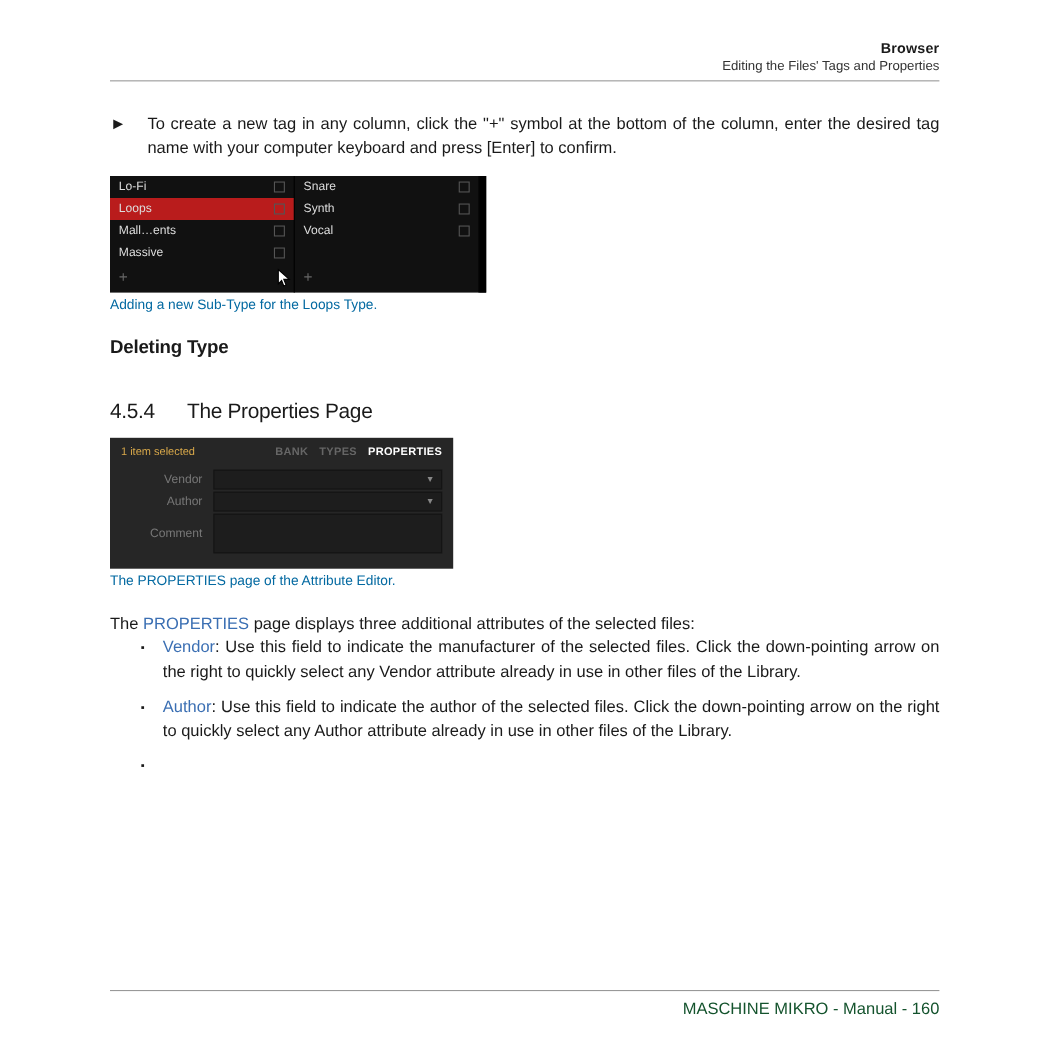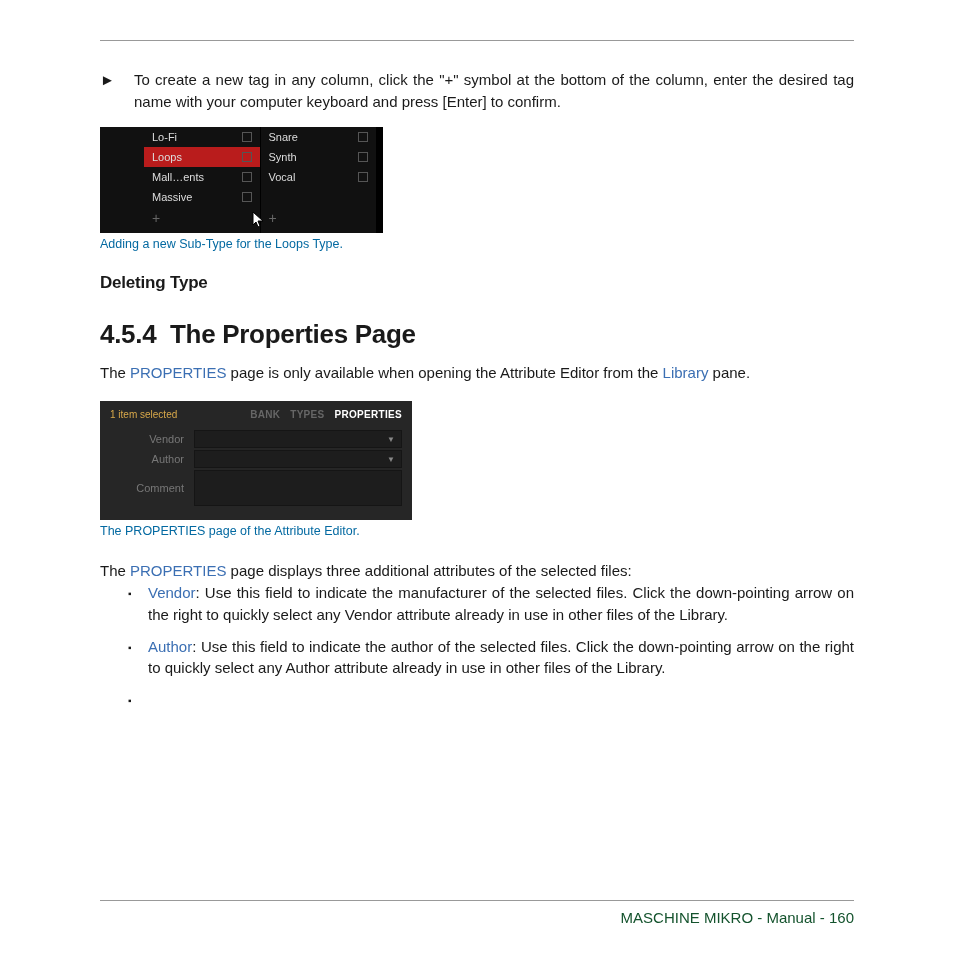--- a/index.html
+++ b/index.html
@@ -50,24 +50,23 @@
     margin-bottom: 4px;
   }
   .fig-caption {
     font-size: 12.5px;
     color: #0369a1;
     margin-bottom: 22px;
   }
   .tag-panel {
     display: flex;
     background: #111;
-    width: 283px;
+    width: 342px;
     height: 106px;
     position: relative;
-    padding-left: 44px;
   }
   .tag-col {
     flex: 1;
     border-right: 1px solid #000;
     position: relative;
   }
   .tag-row {
     height: 20px;
     display: flex;
     align-items: center;
@@ -109,24 +108,24 @@
     font-size: 15px;
     line-height: 1.45;
     text-align: justify;
     margin-bottom: 18px;
   }
   .link {
     color: #3b6fb3;
   }
   .sec-head {
     display: flex;
-    font-weight: bold;
-    font-size: 26px;
+    font-weight: normal;
+    font-size: 19px;
     font-family: Arial, sans-serif;
-    margin-top: 26px;
+    margin-top: 38px;
     margin-bottom: 12px;
     letter-spacing: -0.3px;
   }
   .sec-num { width: 70px; }
   .props-panel {
     width: 312px;
     background: #262626;
     padding: 0;
   }
   .props-top {
@@ -199,20 +198,24 @@
   .footer-txt {
     text-align: right;
     font-size: 15px;
     color: #14532d;
   }
 </style>
 </head>
 <body>
 
 <div class="page">
+  <div class="header-block">
+    <div class="hdr-title">Browser</div>
+    <div class="hdr-sub">Editing the Files' Tags and Properties</div>
+  </div>
   <hr class="hr">
 
   <div class="instruction">
     <span class="arrow">►</span>
     <span>To create a new tag in any column, click the "+" symbol at the bottom of the column, enter the desired tag name with your computer keyboard and press [Enter] to confirm.</span>
   </div>
 
   <div class="fig">
     <div class="tag-panel">
       <div class="tag-col">
@@ -256,23 +259,20 @@
       </svg>
     </div>
   </div>
   <div class="fig-caption">Adding a new Sub-Type for the Loops Type.</div>
 
   <div class="h2">Deleting Type</div>
 
   <div class="sec-head">
     <span class="sec-num">4.5.4</span>
     <span>The Properties Page</span>
-  </div>
-  <div class="para">
-    <span>The </span><span class="link">PROPERTIES</span><span> page is only available when opening the Attribute Editor from the </span><span class="link">Library</span><span> pane.</span>
   </div>
 
   <div class="fig">
     <div class="props-panel">
       <div class="props-top">
         <span class="sel-count">1 item selected</span>
         <div class="tabs">
           <span class="tab">BANK</span>
           <span class="tab">TYPES</span>
           <span class="tab active">PROPERTIES</span>

